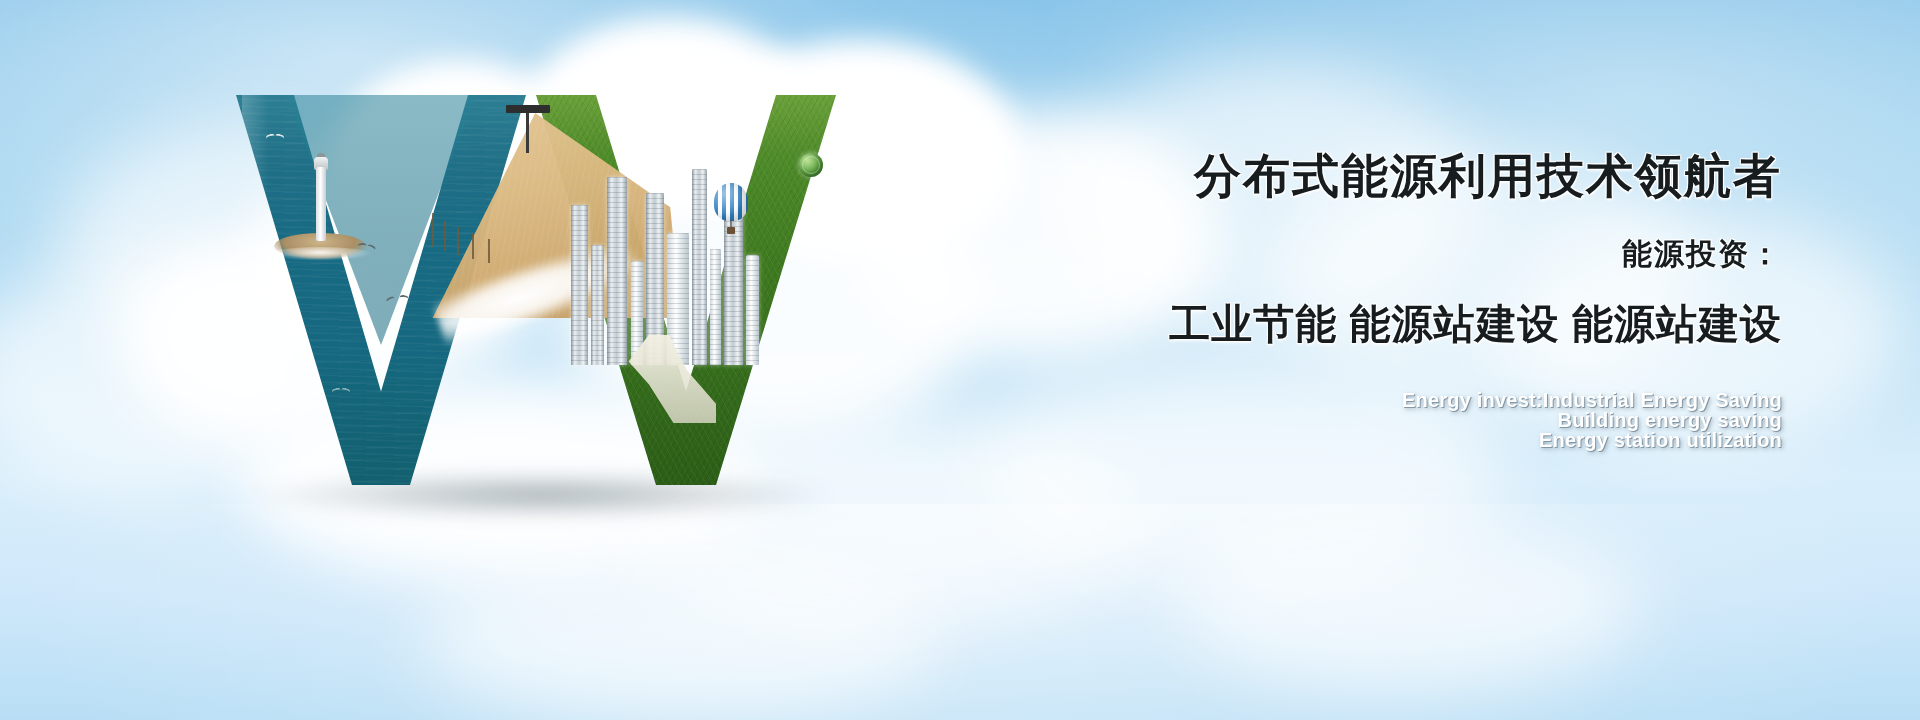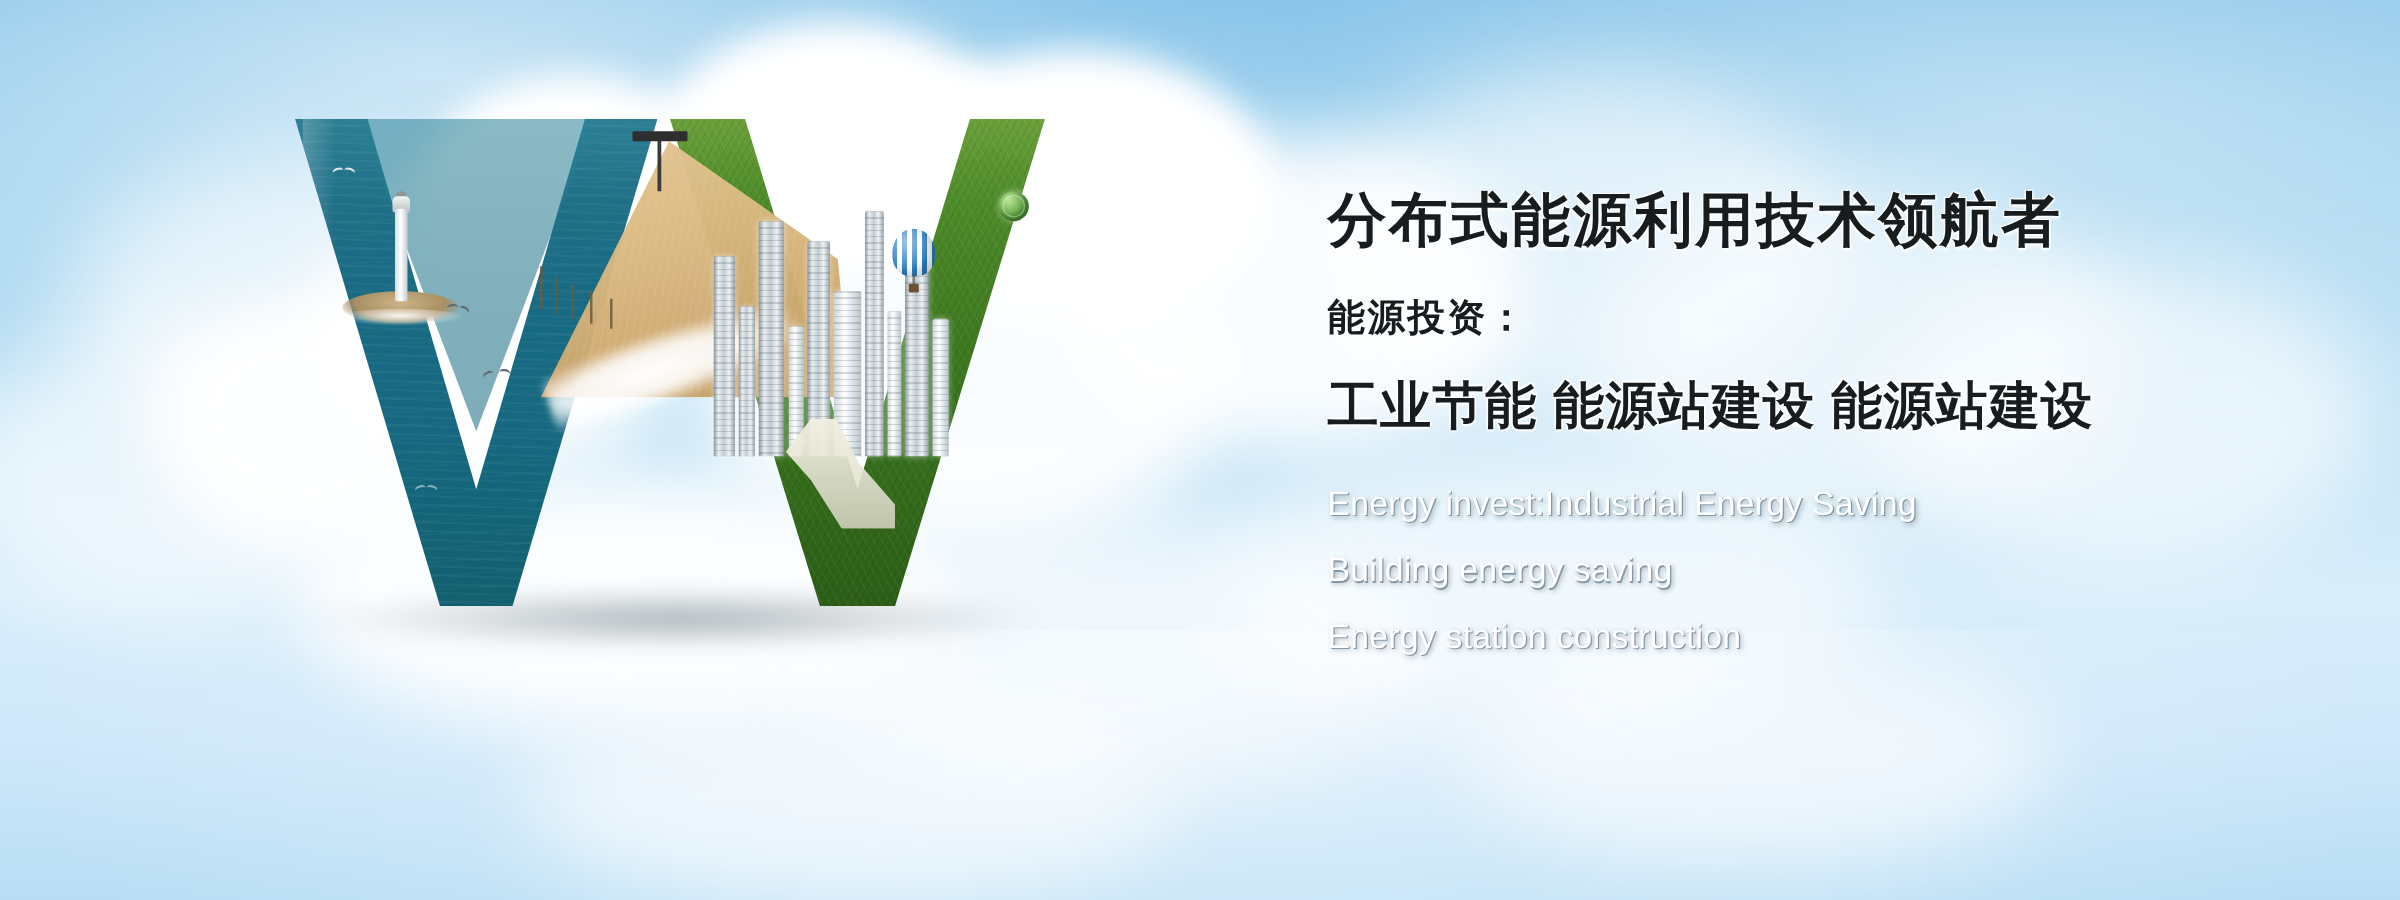--- a/index.html
+++ b/index.html
@@ -148,21 +148,21 @@
   
   #vane{position:absolute;left:290px;top:14px;width:3px;height:44px;background:#3a3a3a;}
   #vane:before{content:"";position:absolute;left:-20px;top:-4px;width:44px;height:8px;background:#2e2e2e;border-radius:1px;}
 
   
   #wshadow{position:absolute;left:252px;top:472px;width:580px;height:46px;
     background:radial-gradient(ellipse at 50% 50%, rgba(40,60,70,.40), rgba(40,60,70,0) 72%);
     filter:blur(9px);}
 
   
-  #copy{position:absolute;left:1062px;top:150px;width:720px;}
+  #copy{position:absolute;left:1062px;top:150px;width:720px;text-align:right;}
   .cn-head{
     font-size:47px;font-weight:bold;letter-spacing:2px;color:#171c1f;line-height:1.1;
     text-shadow:
       -1px -1px 0 #ffffff, 1px -1px 0 #ffffff, -1px 1px 0 #ffffff, 1px 1px 0 #ffffff,
       0 2px 3px rgba(255,255,255,.85);
     white-space:nowrap;
   }
   .en-sub{
     margin-top:18px;font-size:24px;font-weight:bold;color:#ffffff;letter-spacing:.2px;
     text-shadow:1px 1px 0 rgba(120,140,155,.85), 2px 2px 4px rgba(90,110,125,.55);
@@ -172,26 +172,26 @@
     margin-top:32px;font-size:30px;font-weight:bold;color:#171c1f;letter-spacing:2px;
     text-shadow:-1px -1px 0 #fff, 1px -1px 0 #fff, -1px 1px 0 #fff, 1px 1px 0 #fff, 0 2px 3px rgba(255,255,255,.85);
     white-space:nowrap;
   }
   .cn-serv{
     margin-top:22px;font-size:41px;font-weight:bold;color:#171c1f;letter-spacing:1px;
     text-shadow:-1px -1px 0 #fff, 1px -1px 0 #fff, -1px 1px 0 #fff, 1px 1px 0 #fff, 0 2px 3px rgba(255,255,255,.85);
     white-space:nowrap;
   }
   .en-line{
-    font-size:27px;font-weight:normal;color:#ffffff;letter-spacing:.2px;line-height:1.0;
+    font-size:20px;font-weight:bold;color:#ffffff;letter-spacing:.2px;line-height:1.0;
     text-shadow:1px 1px 0 rgba(120,140,155,.85), 2px 2px 4px rgba(90,110,125,.5);
     white-space:nowrap;
   }
   .en-line.first{margin-top:38px;}
-  .en-line.rest{margin-top:26px;}
+  .en-line.rest{}
 </style>
 </head>
 <body>
 
 <div id="stage">
 
   <div class="sky-sweep sweep-a"></div>
   <div class="sky-sweep sweep-b"></div>
   <div class="sky-sweep sweep-c"></div>
 
@@ -276,16 +276,16 @@
     </div>
     <div id="globe"></div>
   </div>
 
   <div id="copy">
     <div class="cn-head">分布式能源利用技术领航者</div>
     <div class="cn-sub">能源投资：</div>
     <div class="cn-serv">工业节能  能源站建设  能源站建设</div>
     <div class="en-line first">Energy invest:Industrial Energy Saving</div>
     <div class="en-line rest">Building energy saving</div>
-    <div class="en-line rest">Energy station construction</div>
+    <div class="en-line rest">Energy station utilization</div>
   </div>
 
 </div>
 
 </body></html>

